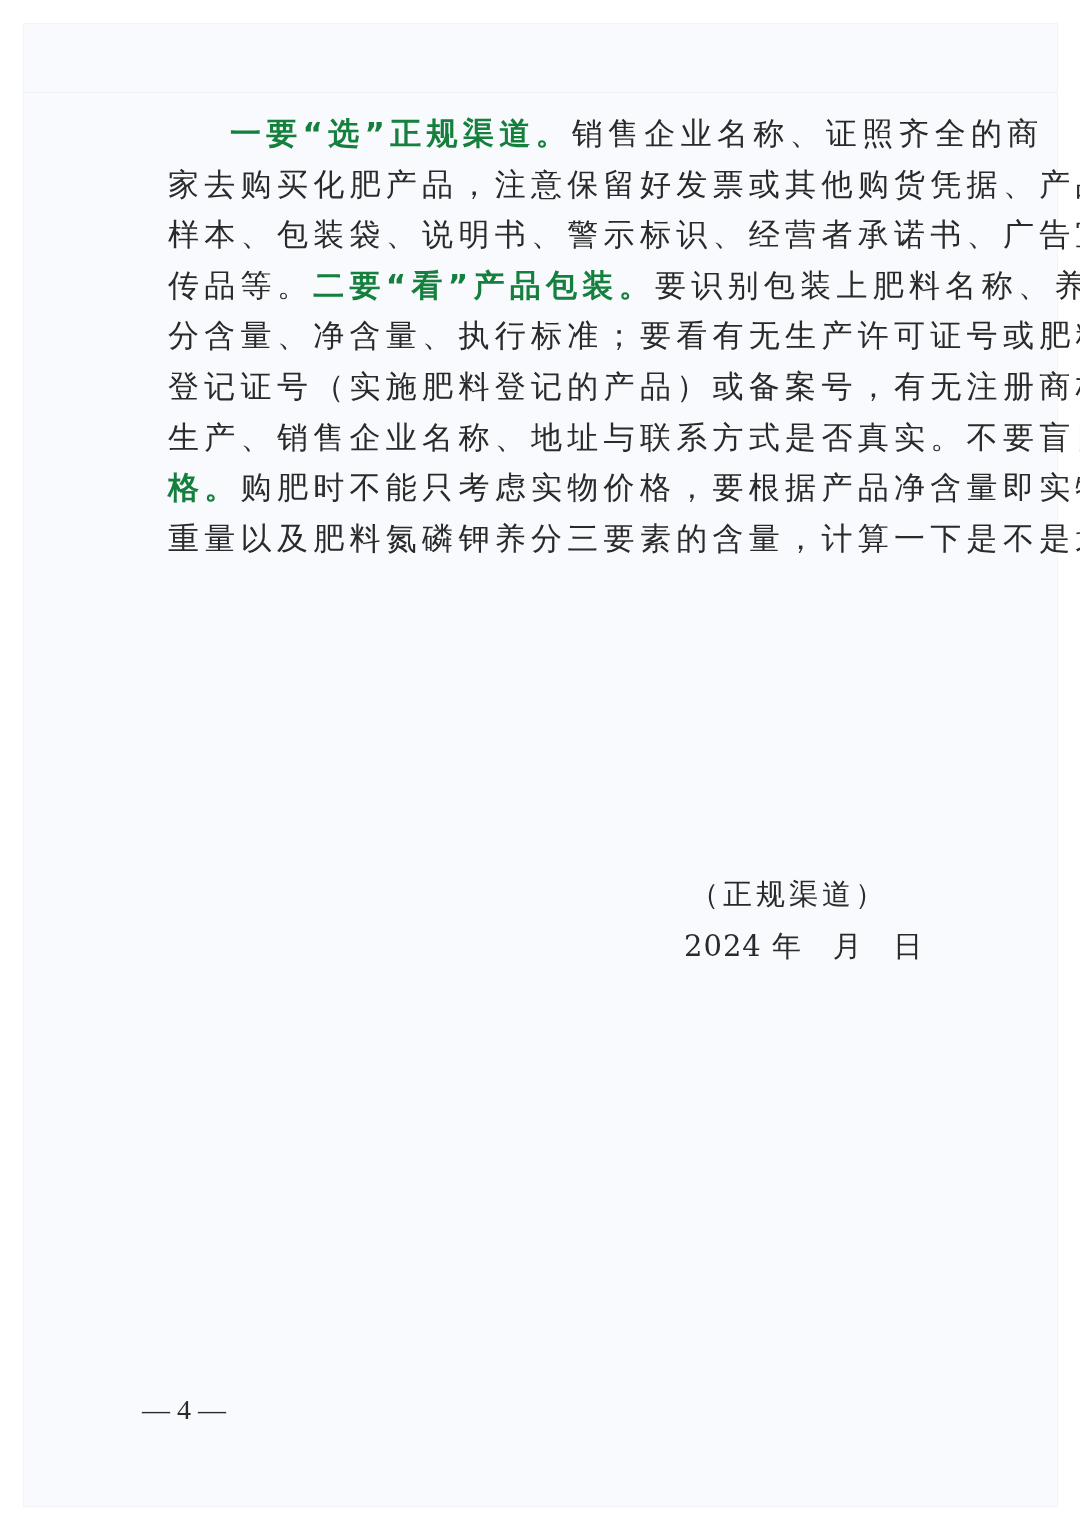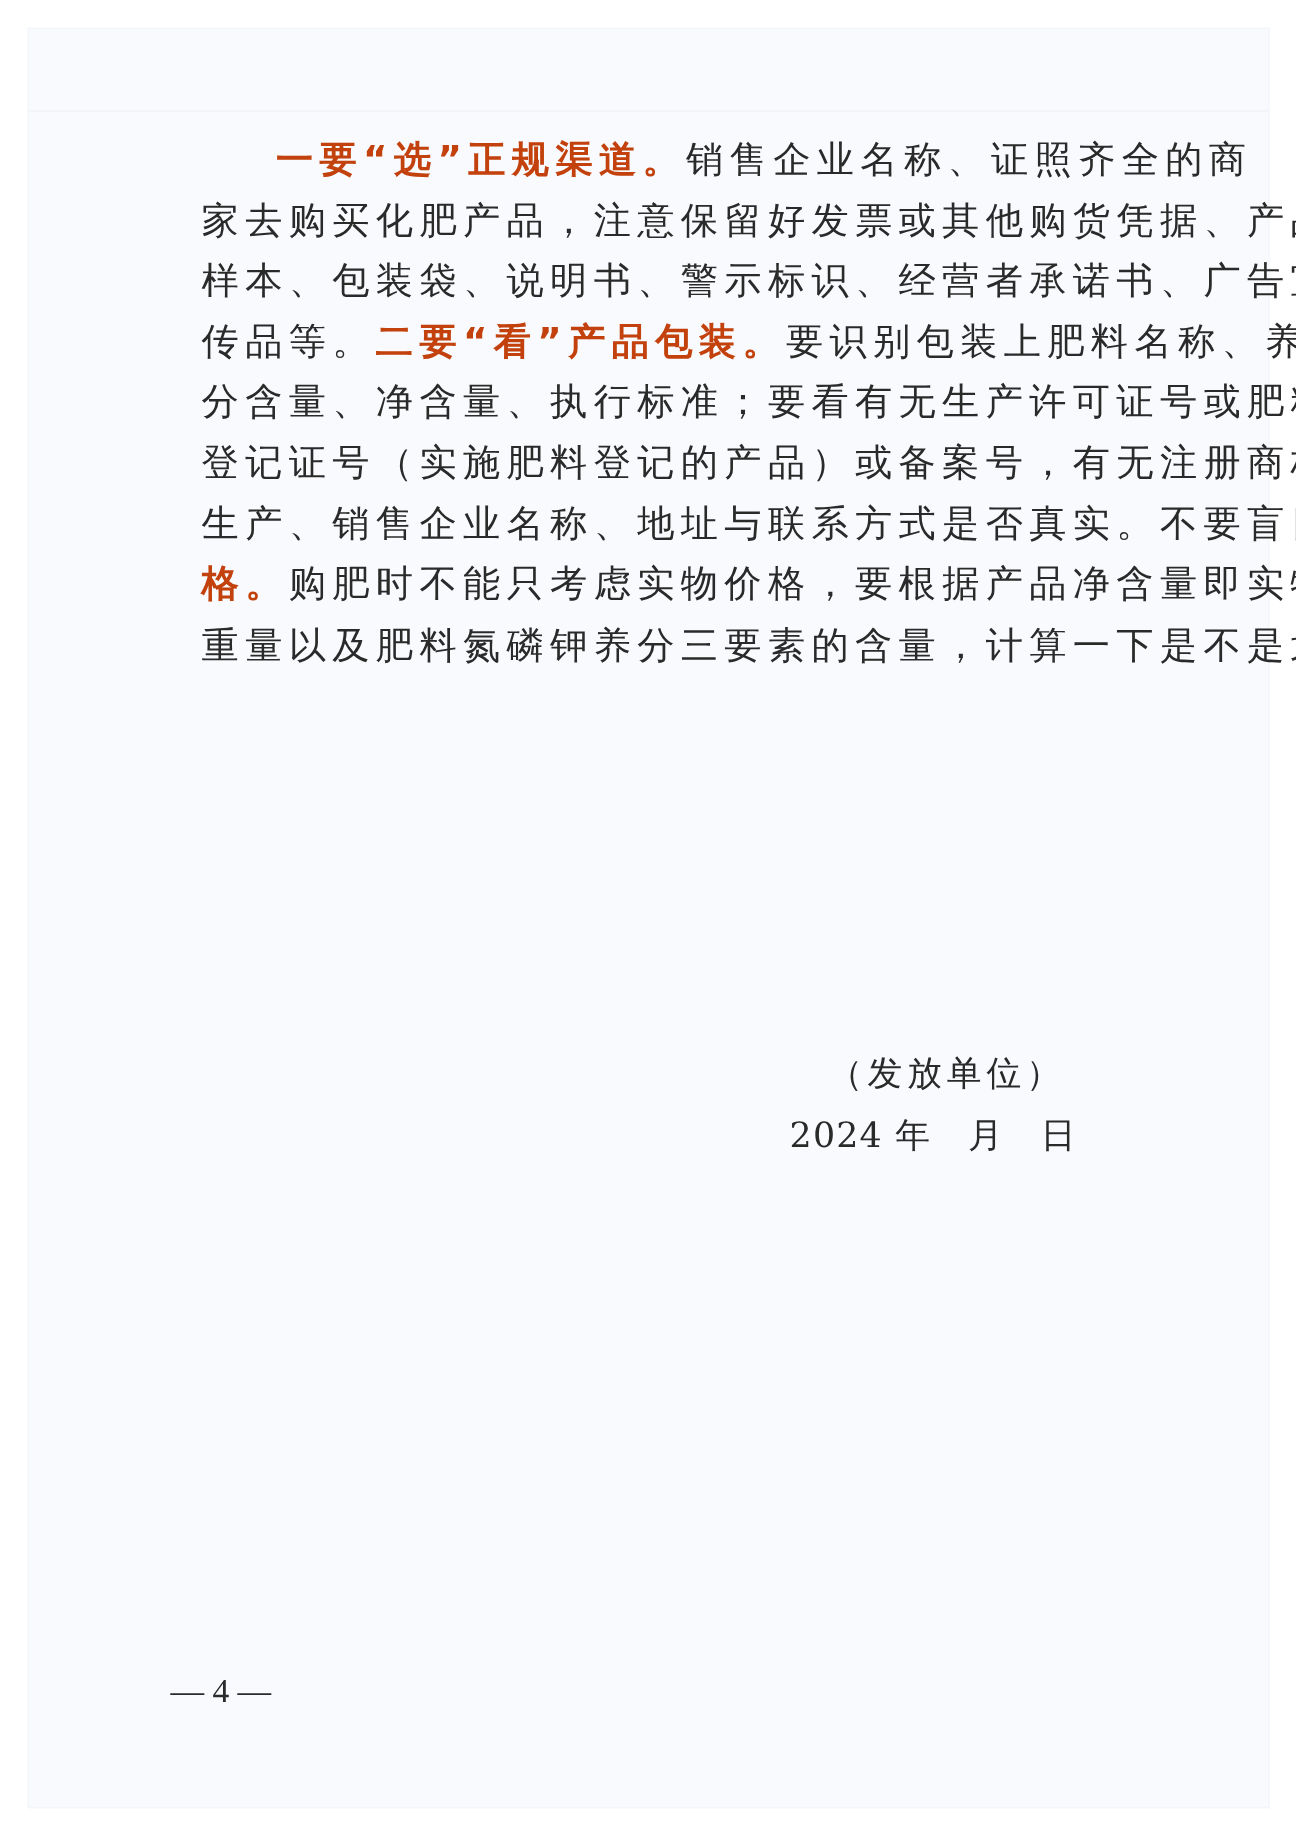--- a/index.html
+++ b/index.html
@@ -52,33 +52,33 @@
     }
     .line.last {
       text-align-last: left;
     }
     .line.first-line {
       letter-spacing: 3.2px;
     }
     .bold {
       font-weight: bold;
       font-family: "DejaVu Sans", "Liberation Sans", sans-serif;
-      color: #c2410c;
+      color: #15803d;
     }
     .issuer {
       position: absolute;
       left: 690px;
       top: 874px;
       font-size: 29px;
       letter-spacing: 4px;
       line-height: 40px;
     }
     .date {
       position: absolute;
-      left: 658px;
+      left: 684px;
       top: 926px;
       font-size: 29px;
       line-height: 40px;
       white-space: pre;
       letter-spacing: 1px;
     }
     .page-number {
       position: absolute;
       left: 142px;
       top: 1392px;
@@ -101,15 +101,15 @@
       <div class="line"><span>样本、包装袋、说明书、警示标识、经营者承诺书、广告宣</span></div>
       <div class="line"><span>传品等。</span><span class="bold">二要“看”产品包装。</span><span>要识别包装上肥料名称、养</span></div>
       <div class="line"><span>分含量、净含量、执行标准；要看有无生产许可证号或肥料</span></div>
       <div class="line"><span>登记证号（实施肥料登记的产品）或备案号，有无注册商标；</span></div>
       <div class="line"><span>生产、销售企业名称、地址与联系方式是否真实。不要盲目</span></div>
       <div class="line"><span class="bold">格。</span><span>购肥时不能只考虑实物价格，要根据产品净含量即实物</span></div>
       <div class="line"><span>重量以及肥料氮磷钾养分三要素的含量，计算一下是不是划</span></div>
     </div>
 </div>
 
-<div class="issuer">（发放单位）</div>
+<div class="issuer">（正规渠道）</div>
 <div class="date">2024 年   月   日</div>
 <div class="page-number">— 4 —</div>
 
 </body></html>

